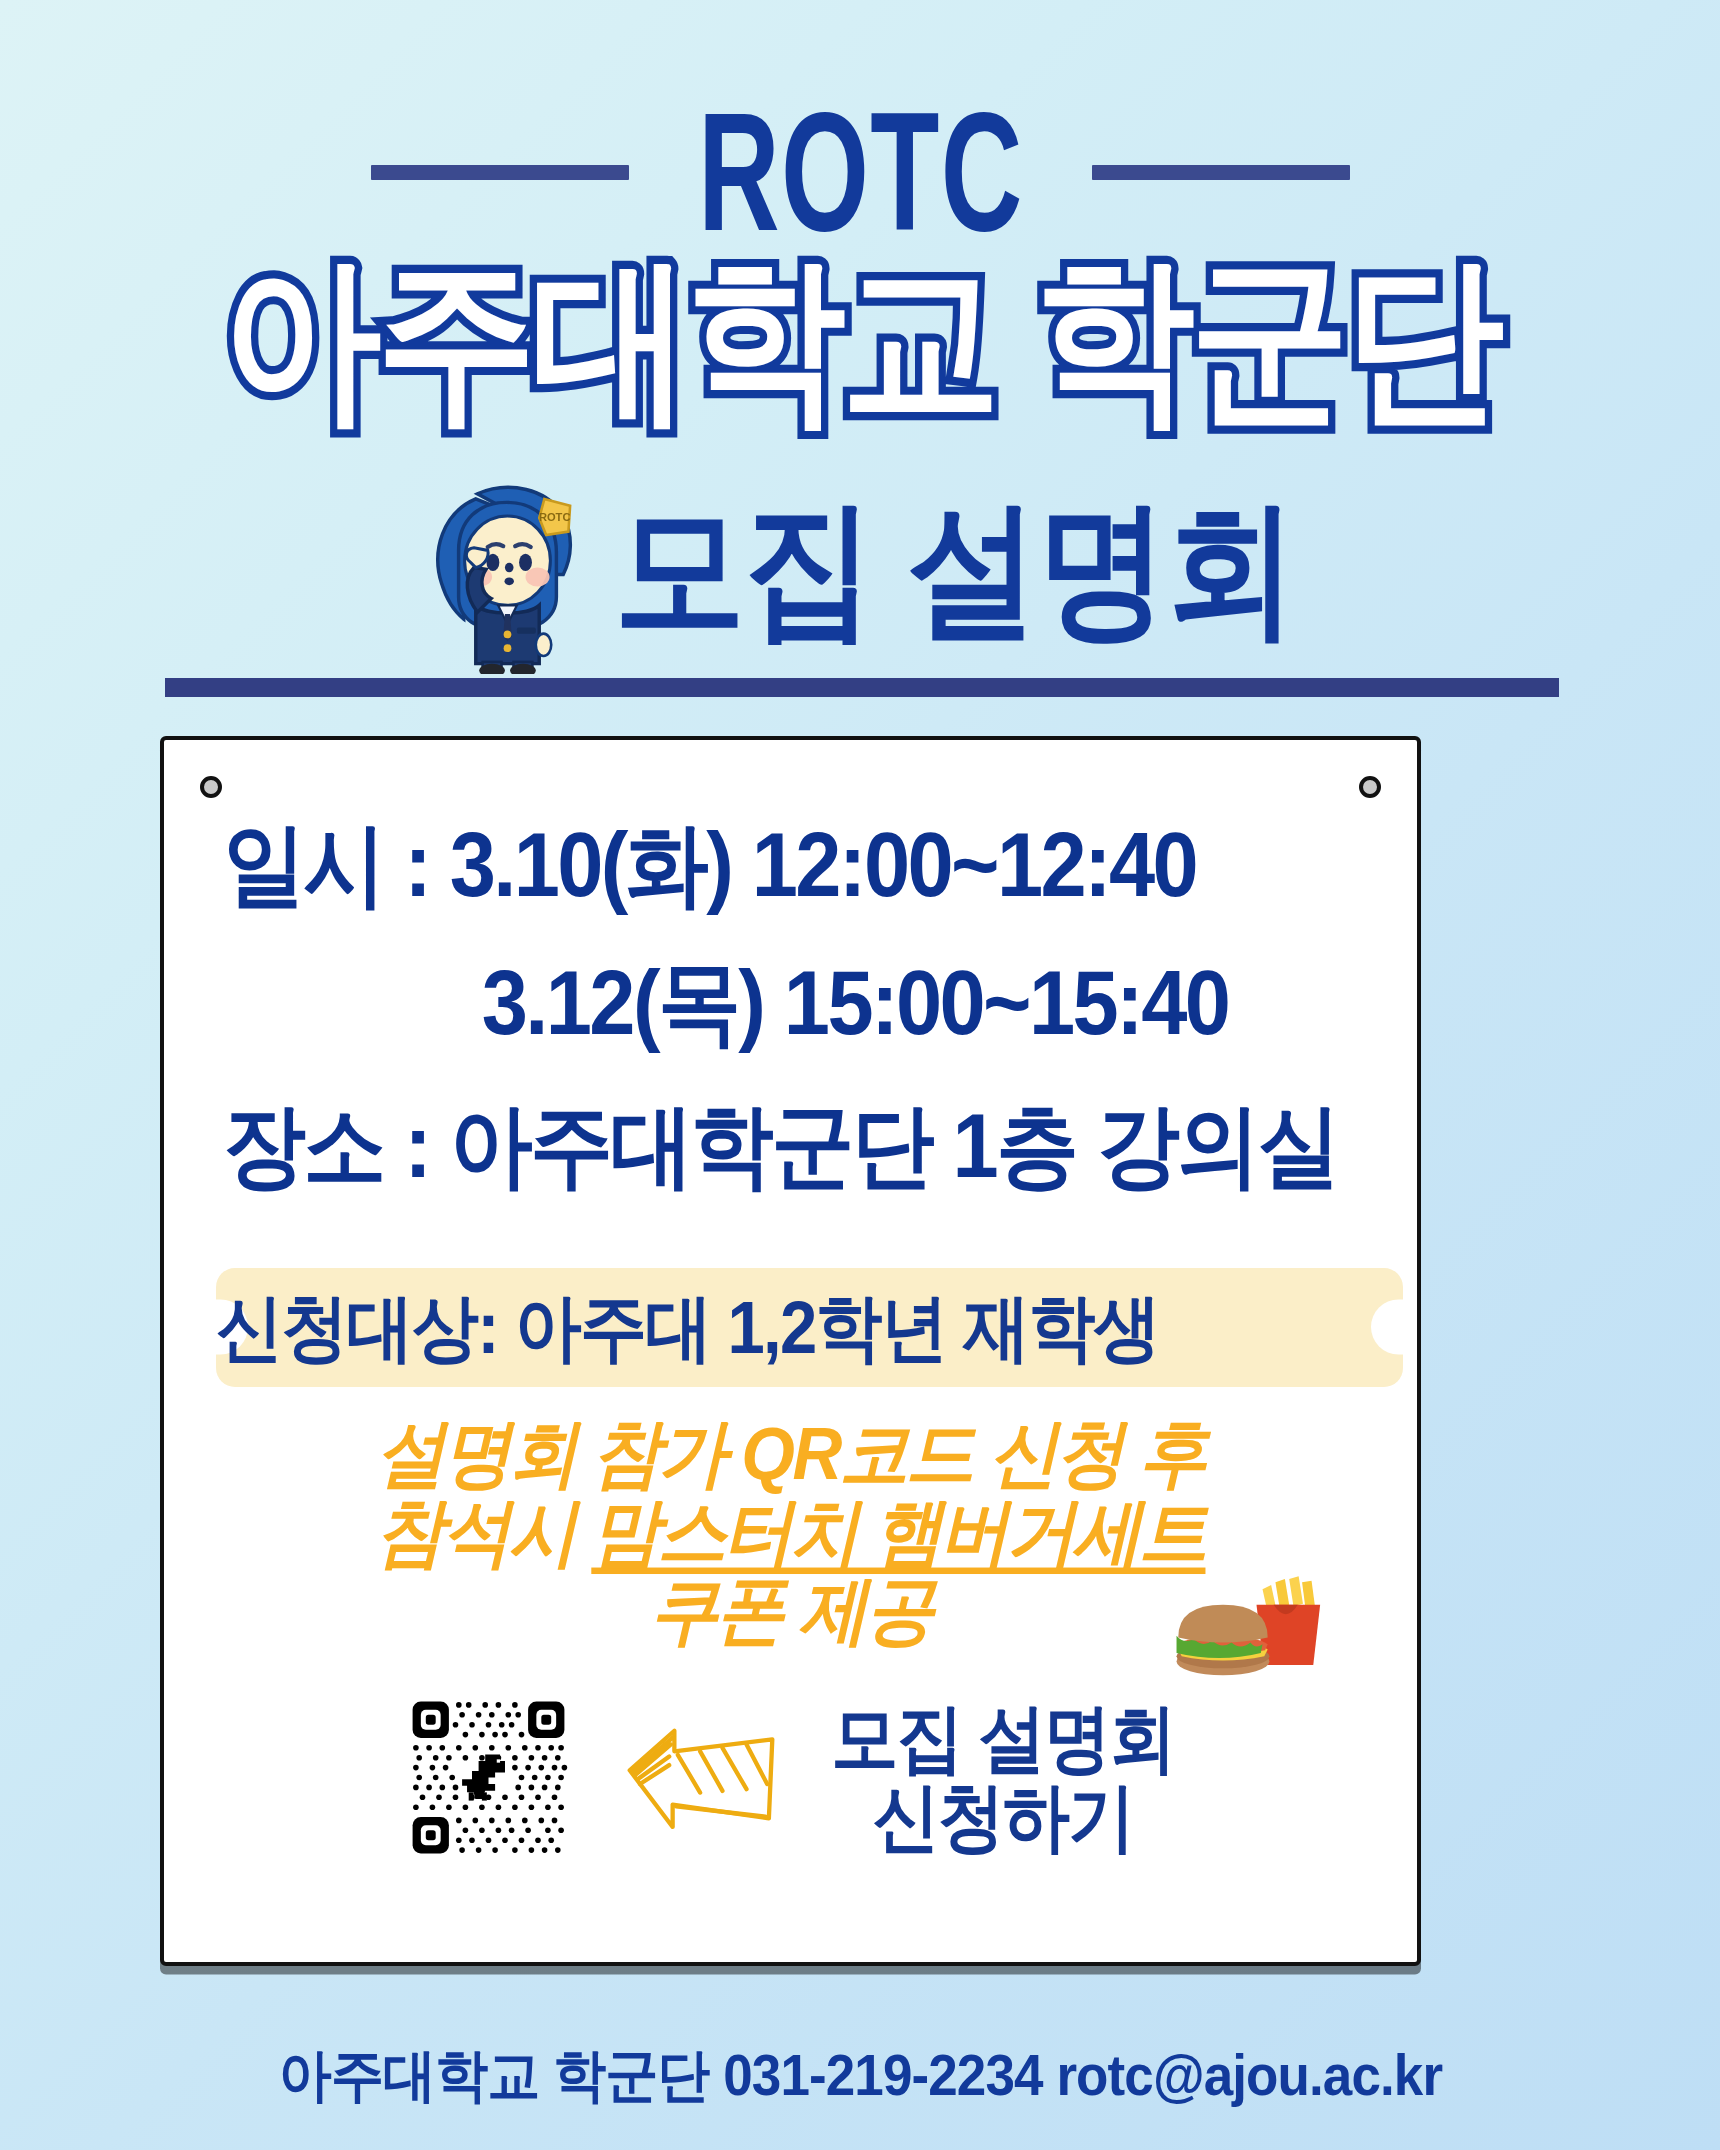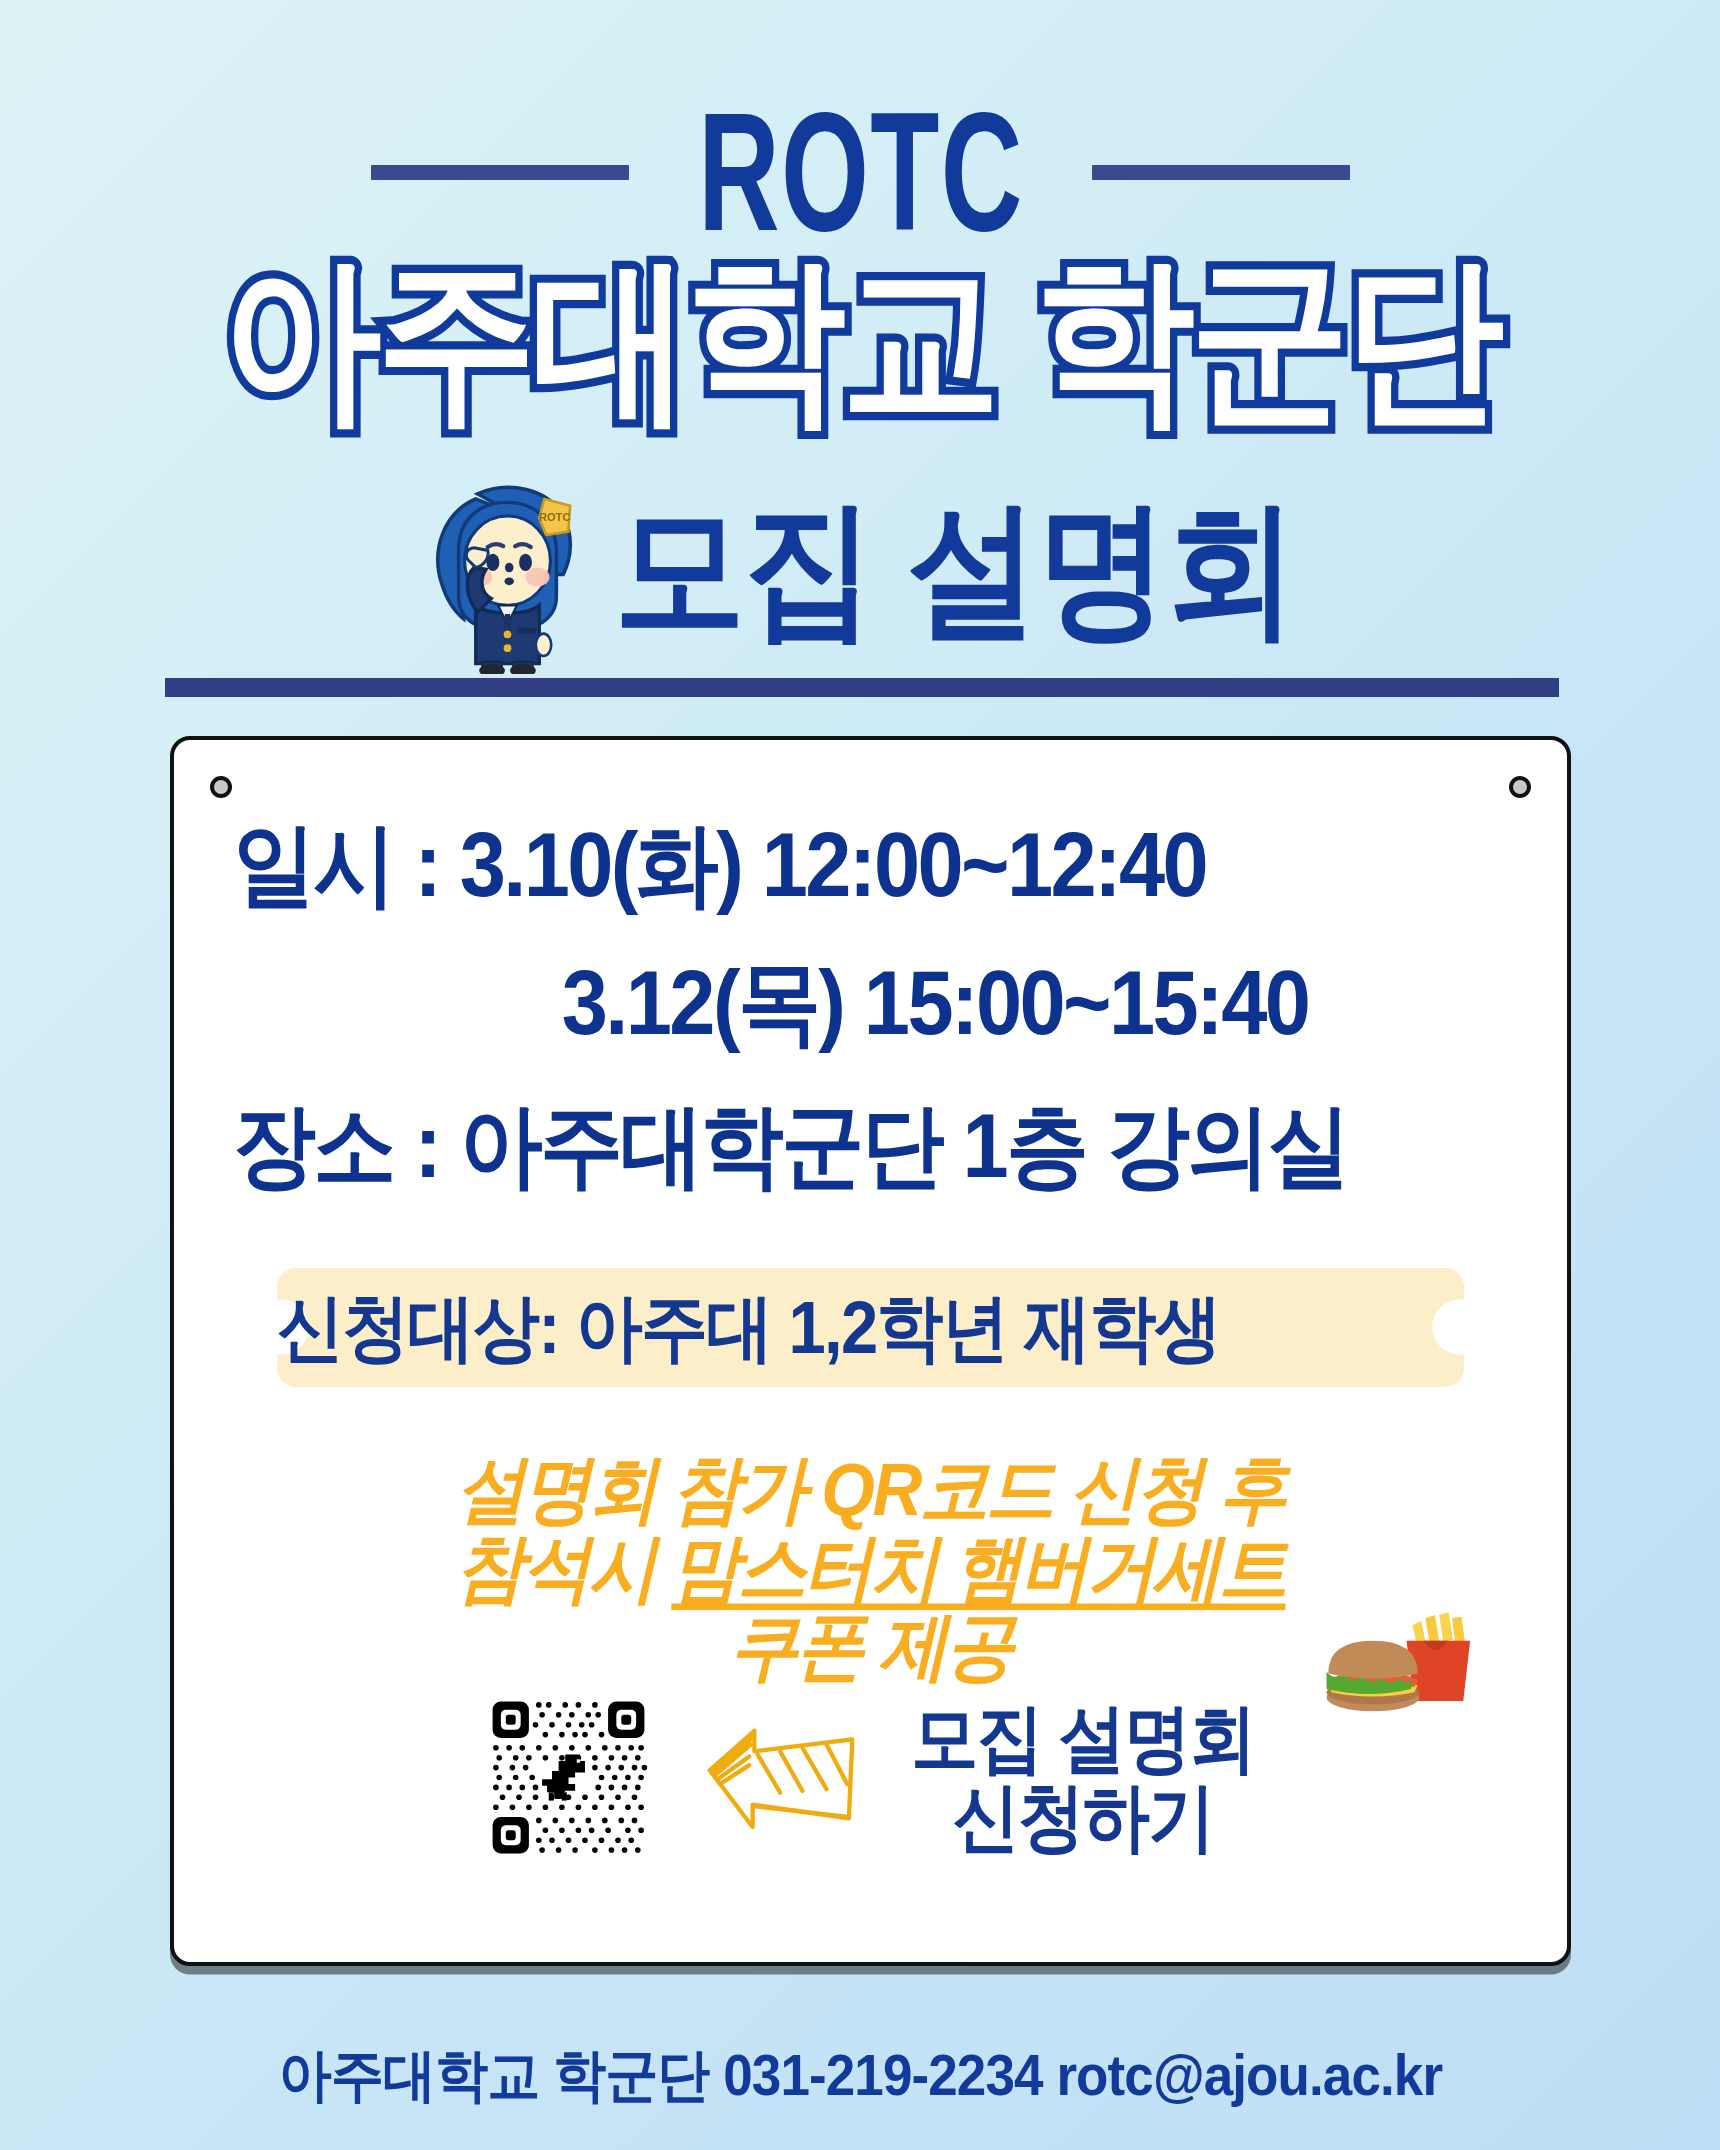--- a/index.html
+++ b/index.html
@@ -108,27 +108,27 @@
     height: 206px;
     flex: none;
     margin-right: 5.2px;
     margin-top: 6.9px;
   }
   .mascot svg { display: block; }
 
   
   .card {
     position: absolute;
-    left: 170px;
+    left: 160px;
     top: 736px;
-    width: 1401px;
+    width: 1261px;
     height: 1230px;
     background: #ffffff;
     border: 4.3px solid #111111;
-    border-radius: 20px;
+    border-radius: 6px;
     box-shadow: 0 8.6px 0 rgba(0,0,0,0.45);
     box-sizing: border-box;
   }
   .screw {
     position: absolute;
     width: 22.4px;
     height: 22.4px;
     border-radius: 50%;
     background: #c9c9c9;
     border: 4.3px solid #111;
@@ -186,21 +186,21 @@
     font-weight: 700;
     font-size: 67px;
     letter-spacing: -1.7px;
     line-height: 1;
     white-space: nowrap;
     transform: scaleY(1.1);
   }
 
   
   .promo {
-    margin-top: 64px;
+    margin-top: 28px;
     text-align: center;
     color: #f9ae21;
     font-weight: 700;
     font-style: italic;
     font-size: 69px;
     line-height: 1.14;
     letter-spacing: -2.6px;
     position: relative;
   }
   .promo .ln { display: block; white-space: nowrap; transform: scaleY(1.08); }

